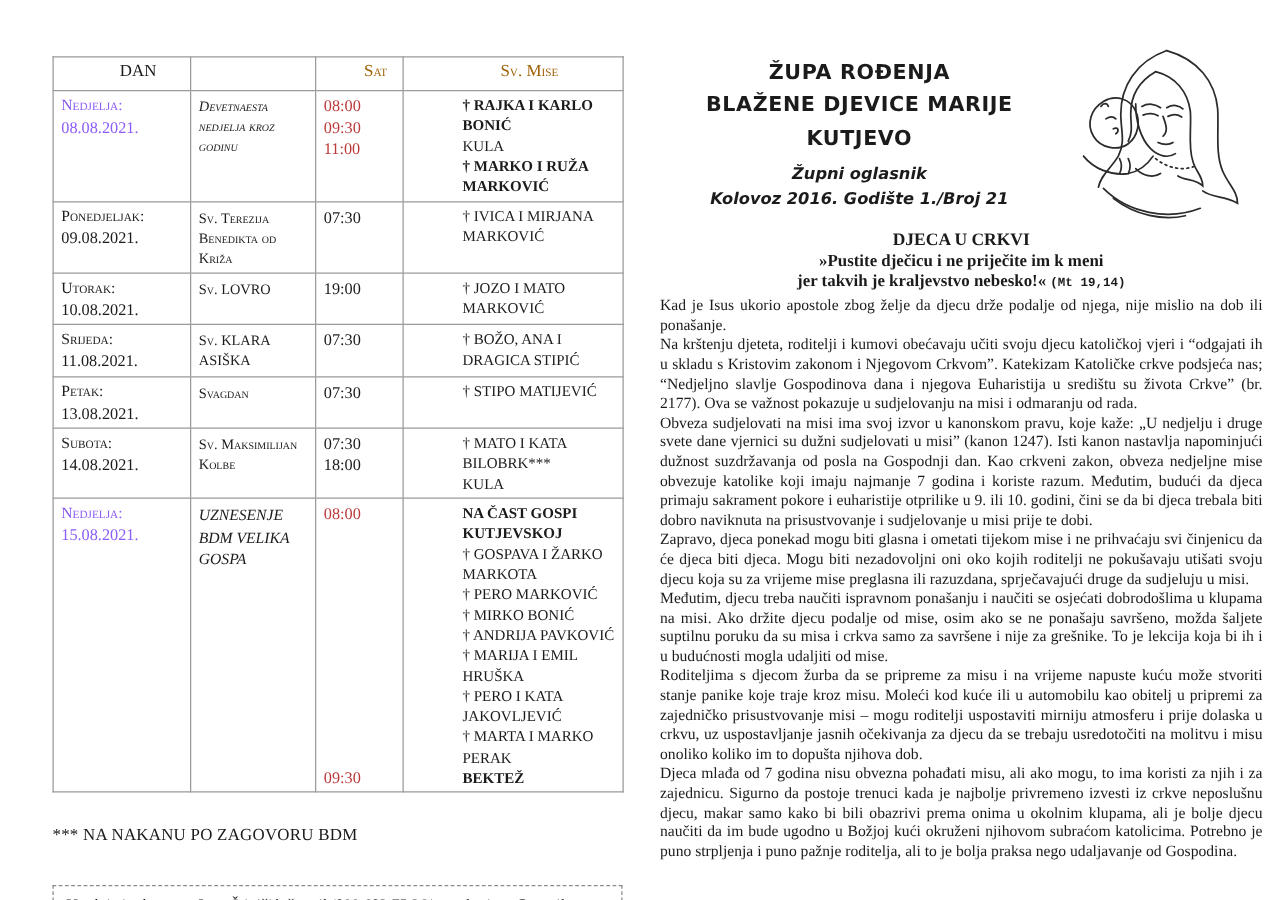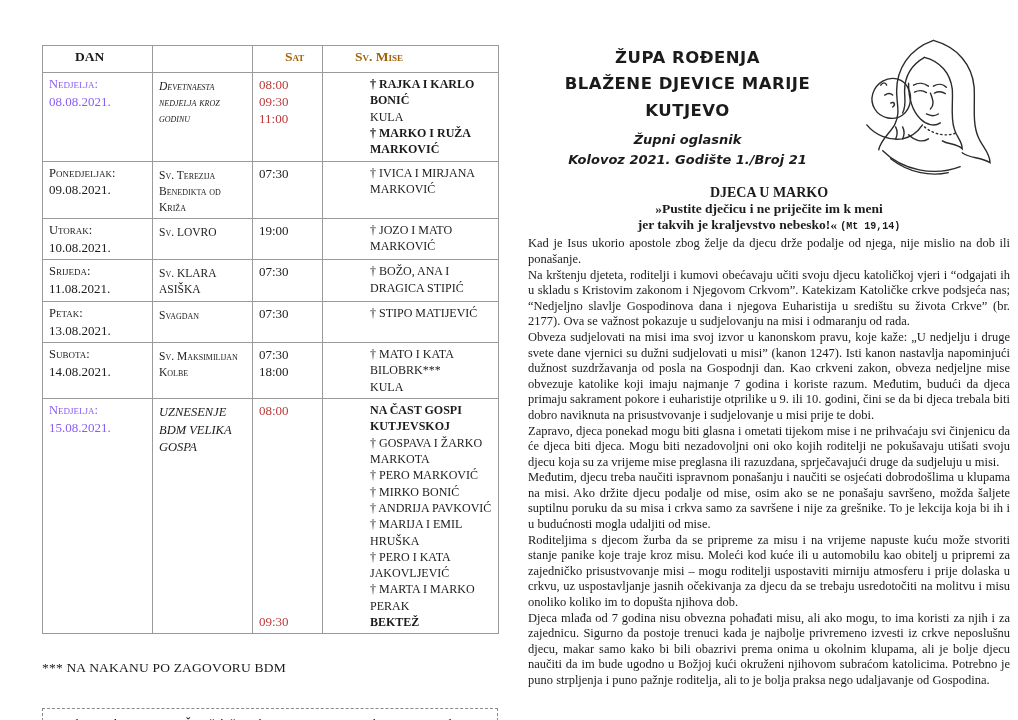--- a/index.html
+++ b/index.html
@@ -10,21 +10,21 @@
   .page { position:absolute; inset:0; }
 
   
   .left-col { position:absolute; left:42px; top:45px; width:456px; }
 
   table.schedule { border-collapse:collapse; width:456px; table-layout:fixed; }
   table.schedule th, table.schedule td {
     border:1px solid #9a9a9a; vertical-align:top; padding:3px 6px;
   }
   table.schedule th {
-    font-weight:bold; text-align:left; font-size:13.5px; height:20px;padding-left:32px;
+    font-weight:normal; text-align:center; font-size:13.5px; height:20px;padding-left:32px;
   }
   .sc { font-variant:small-caps; }
   .blue { color:#a16207; }
   .red  { color:#bb3a3a; }
   .bold { font-weight:bold; }
 
   .day-name { font-size:12.5px; font-variant:small-caps; line-height:1.35; }
   .day-date { font-size:13px; line-height:1.35; }
   td.c-day.red .day-name, td.c-day.red .day-date { color:#8b5cf6; }
 
@@ -224,21 +224,21 @@
   <div class="right-col">
 
     <div class="masthead">
       <div class="masthead-text">
         <div class="masthead-title">
             <div>ŽUPA ROĐENJA</div>
             <div>BLAŽENE DJEVICE MARIJE</div>
             <div>KUTJEVO</div>
           </div>
         <div class="masthead-sub">Župni oglasnik</div>
-        <div class="masthead-issue">Kolovoz 2021. Godište 1./Broj 21</div>
+        <div class="masthead-issue">Kolovoz 2016. Godište 1./Broj 21</div>
       </div>
 
       <svg class="madonna" width="168" height="150" viewBox="0 0 168 150" fill="none" stroke="#2b2b2b" stroke-width="1.4" stroke-linecap="round">
 
         <path d="M95,5 C70,14 58,34 58,56 C58,70 62,78 56,90 C50,100 42,105 40,115"></path>
         <path d="M95,5 C120,12 134,30 136,52 C137,70 134,88 140,102 C144,112 152,118 152,128 C142,122 132,124 124,118"></path>
 
         <path d="M86,22 C72,30 66,42 66,56 C66,64 68,70 64,78"></path>
         <path d="M86,22 C102,26 112,38 114,54 C115,68 112,82 116,94 C118,102 124,106 124,114 C118,108 110,110 104,106"></path>
 
@@ -264,21 +264,21 @@
         <path d="M70,100 C76,106 84,108 90,104"></path>
 
         <path d="M86,92 C96,100 108,102 118,98" stroke-dasharray="1.5 3"></path>
 
         <path d="M44,116 C64,136 96,142 122,132"></path>
         <path d="M52,124 C70,138 92,142 110,138"></path>
       </svg>
     </div>
 
     <div class="article">
-      <div class="article-title">DJECA U MARKO</div>
+      <div class="article-title">DJECA U CRKVI</div>
       <div class="article-quote">»Pustite dječicu i ne priječite im k meni</div>
       <div class="article-quote">
         <span>jer takvih je kraljevstvo nebesko!«</span>
         <span class="quote-ref">(Mt 19,14)</span>
       </div>
       <div class="article-body">
           <p>Kad je Isus ukorio apostole zbog želje da djecu drže podalje od njega, nije mislio na dob ili ponašanje.</p>
           <p>Na krštenju djeteta, roditelji i kumovi obećavaju učiti svoju djecu katoličkoj vjeri i “odgajati ih u skladu s Kristovim zakonom i Njegovom Crkvom”. Katekizam Katoličke crkve podsjeća nas; “Nedjeljno slavlje Gospodinova dana i njegova Euharistija u središtu su života Crkve” (br. 2177). Ova se važnost pokazuje u sudjelovanju na misi i odmaranju od rada.</p>
           <p>Obveza sudjelovati na misi ima svoj izvor u kanonskom pravu, koje kaže: „U nedjelju i druge svete dane vjernici su dužni sudjelovati u misi” (kanon 1247). Isti kanon nastavlja napominjući dužnost suzdržavanja od posla na Gospodnji dan. Kao crkveni zakon, obveza nedjeljne mise obvezuje katolike koji imaju najmanje 7 godina i koriste razum. Međutim, budući da djeca primaju sakrament pokore i euharistije otprilike u 9. ili 10. godini, čini se da bi djeca trebala biti dobro naviknuta na prisustvovanje i sudjelovanje u misi prije te dobi.</p>
           <p>Zapravo, djeca ponekad mogu biti glasna i ometati tijekom mise i ne prihvaćaju svi činjenicu da će djeca biti djeca. Mogu biti nezadovoljni oni oko kojih roditelji ne pokušavaju utišati svoju djecu koja su za vrijeme mise preglasna ili razuzdana, sprječavajući druge da sudjeluju u misi.</p>

